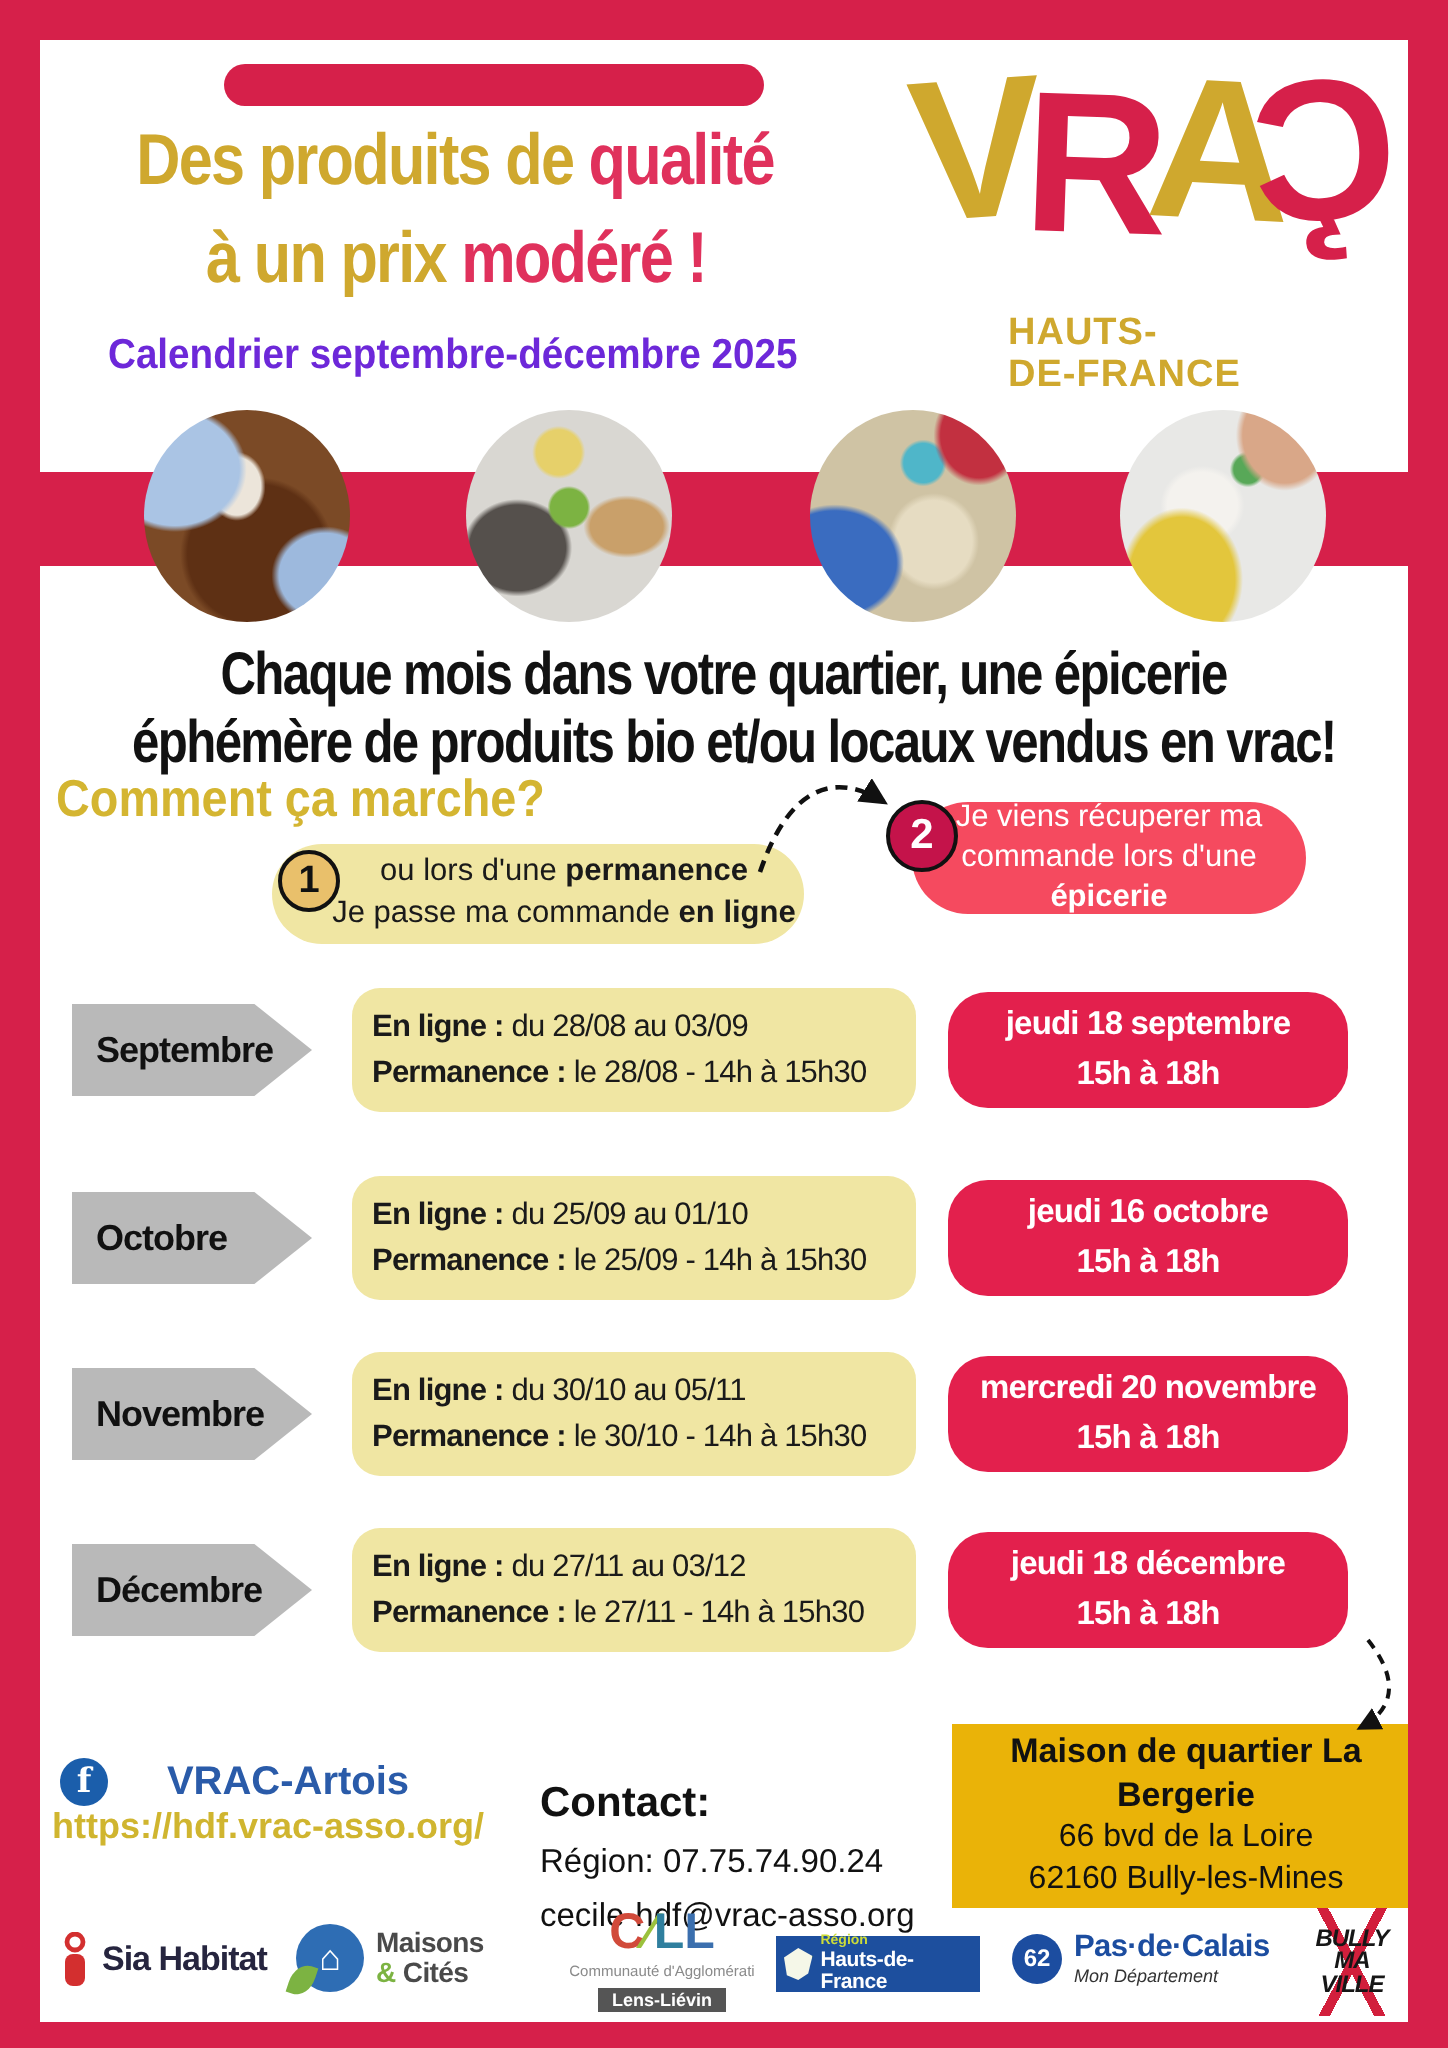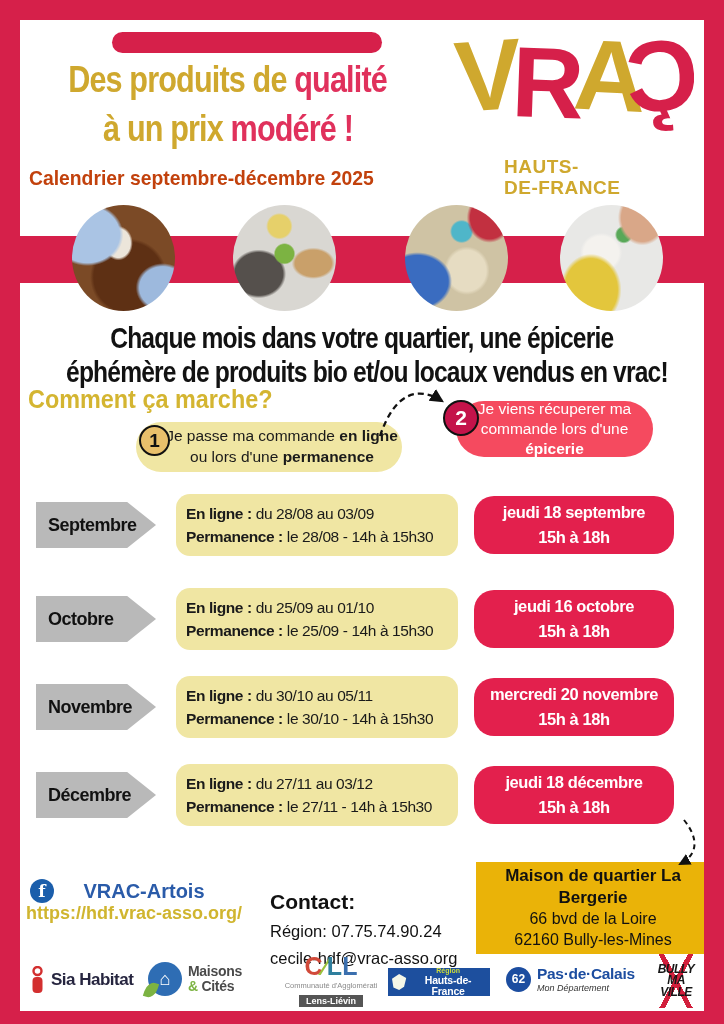--- a/index.html
+++ b/index.html
@@ -7,21 +7,21 @@
     position:relative;width:724px;height:1024px;background:#ffffff;
     font-family:"Liberation Sans","DejaVu Sans",sans-serif;overflow:hidden;
   }
   
   .frame{position:absolute;inset:0;border:20px solid #d6204a;border-bottom-width:13px;pointer-events:none;z-index:40;}
   
   .top-bar{position:absolute;left:112px;top:32px;width:270px;height:21px;border-radius:11px;background:#d6204a;}
   .title-wrap{position:absolute;left:26px;top:56px;width:404px;text-align:center;}
   .title-line{white-space:nowrap;font-weight:800;font-size:36px;letter-spacing:-1px;display:inline-block;transform:scaleX(.85);line-height:1.36;}
   .gold{color:#cfa82e;} .pinktxt{color:#e0315c;}
-  .subtitle{position:absolute;left:14px;top:166px;width:404px;text-align:left;font-weight:800;font-size:21px;color:#c2410c;white-space:nowrap;}
+  .subtitle{position:absolute;left:24px;top:166px;width:404px;text-align:center;font-weight:800;font-size:21px;color:#6d28d9;white-space:nowrap;}
   .subtitle>span{display:inline-block;transform:scaleX(.92);}
   
   .vrac{position:absolute;left:446px;top:28px;width:262px;height:175px;text-align:center;}
   .vrac-letters{font-weight:800;font-size:100px;line-height:.95;letter-spacing:-10px;white-space:nowrap;}
   .vrac-letters span{display:inline-block;}
   .v-l1{color:#cfa82e;transform:rotate(-4deg);}
   .v-l2{color:#d6204a;transform:translateY(7px) rotate(2deg);}
   .v-l3{color:#cfa82e;transform:rotate(3deg);}
   .v-l4{color:#d6204a;transform:scaleX(-1) rotate(4deg);}
   .vrac-region{position:absolute;left:58px;top:128px;text-align:left;font-weight:800;font-size:19px;color:#cfa82e;line-height:1.12;letter-spacing:.5px;}
@@ -98,21 +98,21 @@
   .m-leaf{position:absolute;left:-3px;bottom:-2px;width:12px;height:16px;background:#7cb342;border-radius:70% 0 70% 0;transform:rotate(18deg);}
   .m-text{font-weight:700;font-size:14px;line-height:1.05;color:#4a4a4a;letter-spacing:-.3px;}
   .m-text .amp{color:#7cb342;}
   .call{position:absolute;left:248px;top:0;width:118px;text-align:center;}
   .call-letters{font-weight:800;font-size:25px;line-height:1;letter-spacing:0;}
   .call-letters .c1{color:#d14a3a;} .call-letters .c2{color:#9bc13c;} .call-letters .c3{color:#2f7f9e;} .call-letters .c4{color:#3b6fae;}
   .call-sub{font-size:7.5px;color:#8a8a8a;margin-top:2px;white-space:nowrap;}
   .call-badge{display:inline-block;background:#555;color:#fff;font-size:9px;font-weight:700;padding:1px 7px;margin-top:2px;}
   .region{position:absolute;left:364px;top:14px;width:102px;height:28px;background:#1d4f9e;display:flex;align-items:center;gap:4px;padding:0 4px;box-sizing:border-box;}
   .fr-map{width:15px;height:16px;background:#f5f7e8;clip-path:polygon(50% 0,100% 25%,85% 80%,50% 100%,10% 85%,0 30%);outline:1px solid #9bc13c;}
-  .region-txt{line-height:1.05;text-align:center;}
+  .region-txt{line-height:1.05;}
   .region-small{font-size:7px;color:#cddc39;font-weight:700;}
   .region-main{font-size:10.5px;color:#fff;font-weight:800;letter-spacing:-.2px;}
   .pdc{position:absolute;left:482px;top:12px;display:flex;align-items:center;gap:6px;}
   .pdc-circle{width:25px;height:25px;border-radius:50%;background:#1c4da0;color:#fff;display:flex;align-items:center;justify-content:center;font-weight:800;font-size:12px;}
   .pdc-name{font-weight:800;font-size:15.5px;color:#1c4da0;letter-spacing:-.3px;line-height:1;}
   .pdc-sub{font-style:italic;font-size:9px;color:#333;margin-top:1px;}
   .bully{position:absolute;left:626px;top:0;width:52px;height:54px;text-align:center;
     font-weight:800;font-style:italic;font-size:12px;line-height:.95;color:#161616;letter-spacing:-.5px;
     background:linear-gradient(62deg,rgba(0,0,0,0) 46%,#d21f3c 46% 53%,rgba(0,0,0,0) 53%),
                linear-gradient(-62deg,rgba(0,0,0,0) 46%,#d21f3c 46% 53%,rgba(0,0,0,0) 53%);
@@ -152,22 +152,22 @@
   <div class="intro">
     <div><span>Chaque mois dans votre quartier, une épicerie</span></div>
     <div><span>éphémère de produits bio et/ou locaux vendus en vrac!</span></div>
   </div>
   <div class="how-title"><span>Comment ça marche?</span></div>
 
   <div class="step1-num">
       <span>1</span>
     </div>
   <div class="step1-pill">
+    <div><span>ou lors d'une </span><b>permanence</b></div>
     <div><span>Je passe ma commande </span><b>en ligne</b></div>
-    <div><span>ou lors d'une </span><b>permanence</b></div>
   </div>
   <div class="step2-num">
       <span>2</span>
     </div>
   <div class="step2-pill">
     <div>Je viens récuperer ma</div>
     <div>commande lors d'une</div>
     <b>épicerie</b>
   </div>
 

